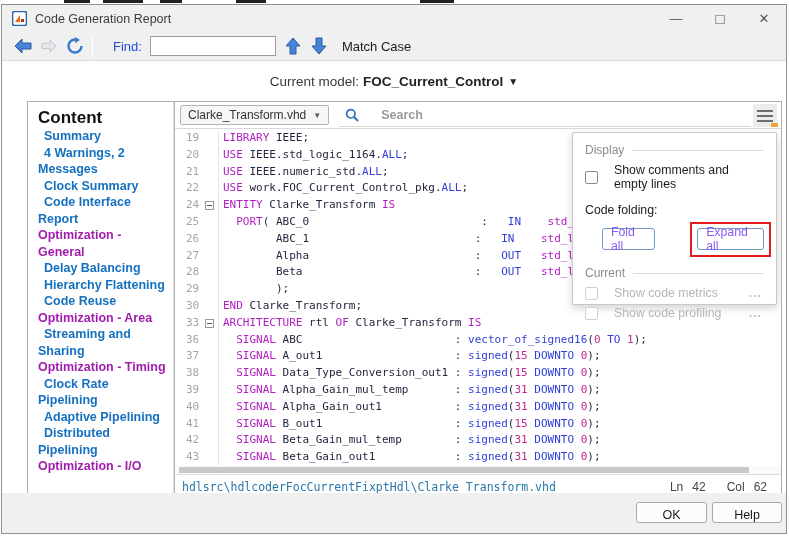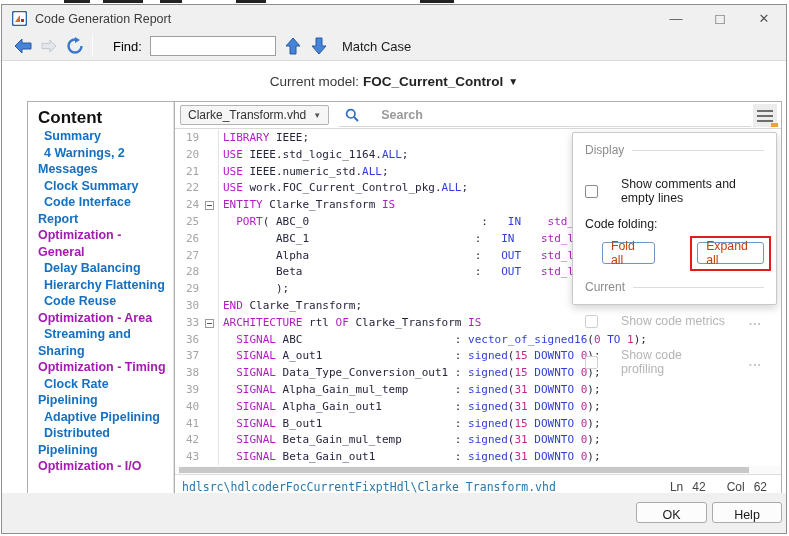--- a/index.html
+++ b/index.html
@@ -19,21 +19,21 @@
   .title-text { margin-left:8px; font-size:12.5px; color:#3c3c3c; }
   .win-btns { position:absolute; right:0; top:0; height:27px; display:flex; }
   .win-btn { width:44px; height:27px; display:flex; align-items:center; justify-content:center;
              color:#555; font-size:13px; }
 
   
   .toolbar { position:absolute; left:0; top:27px; width:100%; height:29px; background:#f0f0f0;
              border-bottom:1px solid #dadada; display:flex; align-items:center; }
   .tb-btn { width:26px; height:24px; display:flex; align-items:center; justify-content:center; }
   .tb-sep { width:1px; height:22px; background:#c3c3c3; border-right:1px solid #fff; margin:0 6px 0 4px; }
-  .find-label { font-size:13px; color:#000000; margin:0 8px 0 14px; }
+  .find-label { font-size:13px; color:#1d4ed8; margin:0 8px 0 14px; }
   .find-input { width:126px; height:20px; border:1px solid #9e9e9e; background:#fff; font-size:12px; padding:0 4px; }
   .match-case { font-size:13px; color:#1c1c1c; margin-left:10px; }
 
   
   .model-row { position:absolute; left:0; top:56px; width:100%; height:40px; background:#fff;
                display:flex; align-items:center; justify-content:center; font-size:13.5px; color:#3a3a3a; }
   .model-name { font-weight:bold; color:#222; margin-left:4px; }
   .model-caret { font-size:10px; color:#222; margin-left:5px; }
 
   
@@ -90,26 +90,26 @@
   .status-path { font-family:"DejaVu Sans Mono", monospace; font-size:11.5px; color:#2878ab; margin-left:7px; }
   .status-lncol { position:absolute; right:14px; display:flex; gap:9px; font-size:12px; color:#444; }
 
   
   .popup { position:absolute; left:397px; top:30px; width:205px; height:173px; background:#fff;
            border:1px solid #c9c9c9; border-radius:2px; box-shadow:0 3px 8px rgba(0,0,0,.18);
            padding:10px 12px 0 12px; font-size:12.3px; color:#1c1c1c; }
   .group-row { display:flex; align-items:center; gap:8px;text-align:center; }
   .group-label { font-size:12px; color:#8c8c8c; flex:none; }
   .group-line { flex:1; border-top:1px solid #dcdcdc; }
-  .chk-row { display:flex; align-items:center; gap:23px; margin-top:20px; }
+  .chk-row { display:flex; align-items:center; gap:16px; margin-top:6px; }
   .chk { width:13px; height:13px; border:1px solid #8a8a8a; border-radius:2px; background:#fff; flex:none; }
   .fold-label { margin-top:12px; }
   .btn-row { display:flex; align-items:center; margin-top:11px; padding-left:17px; }
   .pp-btn { height:22px; padding:0 8px; background:#fff; border:1px solid #7296c4; border-radius:3px;
-            font-size:12.3px; color:#c2410c; display:flex; align-items:center; }
+            font-size:12.3px; color:#8b5cf6; display:flex; align-items:center; }
   .expand-wrap { position:relative; margin-left:42px; }
   .red-annot { position:absolute; left:-7px; top:-6px; right:-7px; bottom:-7px; border:2px solid #e31b1b; }
   .disabled-sec { color:#b5b5b5; }
   .disabled-sec .chk { border-color:#cfcfcf; }
   .dots { margin-left:auto; color:#c0c0c0; letter-spacing:1px; font-weight:bold; margin-right:2px; }
   .analysis-group { margin-top:16px; }
 
   
   .footer { position:absolute; left:0; bottom:0; width:100%; height:40px; background:#f0f0f0; }
   .dlg-btn { position:absolute; top:9px; height:21px; background:#fcfcfc; border:1px solid #ababab;

